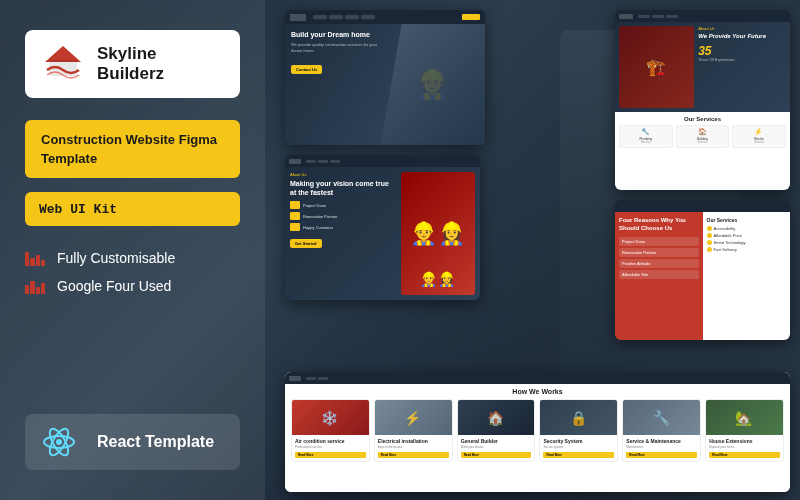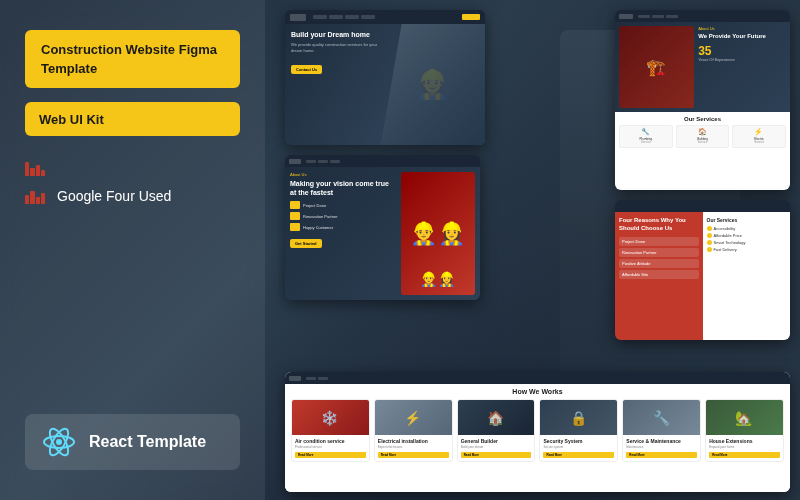--- a/index.html
+++ b/index.html
@@ -95,20 +95,21 @@
       line-height: 1.3;
       text-align: right;
     }
 
     .badge-webui {
       background: #f5c518;
       border-radius: 6px;
       padding: 8px 14px;
       margin-bottom: 24px;
       display: inline-block;
+      font-family: Liberation Mono, monospace;
     }
     .badge-webui-text {
       font-size: 13px;
       font-weight: 700;
       color: #1a1a1a;
     }
 
     
     .features-list {
       display: flex;
@@ -124,21 +125,21 @@
     .feature-text {
       font-size: 14px;
       color: #ffffff;
       font-weight: 500;
     }
 
     
     .react-badge {
       display: flex;
       align-items: center;
-      gap: 12px;
+      gap: 20px;
       background: rgba(255,255,255,0.12);
       border-radius: 8px;
       padding: 10px 16px;
       margin-top: auto;
     }
     .react-icon {
       width: 36px;
       height: 36px;
     }
     .react-text {
@@ -258,21 +259,21 @@
       border-radius: 3px;
       position: relative;
       overflow: hidden;
     }
     .m-about-img-left::before {
       content: '';
       position: absolute;
       inset: 0;
       background: rgba(0,0,0,0.3);
     }
-    .m-about-content { flex: 1; }
+    .m-about-content { flex: 1; font-style: italic; }
     .m-about-tag { font-size: 4px; color: #f5c518; margin-bottom: 2px; }
     .m-about-title { font-size: 6px; font-weight: 700; color: white; line-height: 1.3; margin-bottom: 4px; }
     .m-about-stat-num { font-size: 12px; font-weight: 700; color: #f5c518; line-height: 1; }
     .m-about-stat-lbl { font-size: 4px; color: rgba(255,255,255,0.6); }
     .m-about-bottom {
       height: 50%;
       background: white;
       padding: 4px;
     }
     .m-section-title { font-size: 6px; font-weight: 700; color: #1a1a1a; margin-bottom: 3px; text-align: center; }
@@ -415,39 +416,54 @@
     .bar { background: #c0392b; border-radius: 1px 1px 0 0; width: 5px; }
   </style>
 </head>
 <body>
 
 <div class="bg-overlay"></div>
 <div class="bg-figure"></div>
 
 <div class="left-panel">
 
+  <div class="logo-area">
+    <div class="logo-icon">
+      <svg width="44" height="44" viewBox="0 0 44 44">
+
+        <polygon points="22,4 40,20 4,20" fill="#c0392b" stroke="none"></polygon>
+        <rect x="8" y="18" width="28" height="16" rx="1" fill="#1a1a1a" opacity="0.1"></rect>
+
+        <path d="M6,28 Q14,22 22,28 Q30,34 38,28" stroke="#c0392b" stroke-width="2.5" fill="none"></path>
+
+        <path d="M6,33 Q14,27 22,33 Q30,39 38,33" stroke="#e74c3c" stroke-width="1.5" fill="none" opacity="0.7"></path>
+      </svg>
+    </div>
+    <span class="logo-text">Skyline Builderz</span>
+  </div>
 
   <div class="badge-yellow">
     <span class="badge-yellow-text">Construction Website Figma Template</span>
   </div>
 
   <div class="badge-webui">
     <span class="badge-webui-text">Web UI Kit</span>
   </div>
 
   <div class="features-list">
 
 
     <div class="feature-item">
       <div class="bar-chart-icon">
         <div class="bar" style="height:14px;background:#c0392b;"></div>
         <div class="bar" style="height:8px;background:#c0392b;"></div>
         <div class="bar" style="height:11px;background:#c0392b;"></div>
         <div class="bar" style="height:6px;background:#c0392b;"></div>
       </div>
+      <span class="feature-text">Fully Customisable</span>
     </div>
 
     <div class="feature-item">
       <div class="bar-chart-icon">
         <div class="bar" style="height:9px;background:#c0392b;"></div>
         <div class="bar" style="height:13px;background:#c0392b;"></div>
         <div class="bar" style="height:7px;background:#c0392b;"></div>
         <div class="bar" style="height:11px;background:#c0392b;"></div>
       </div>
       <span class="feature-text">Google Four Used</span>

